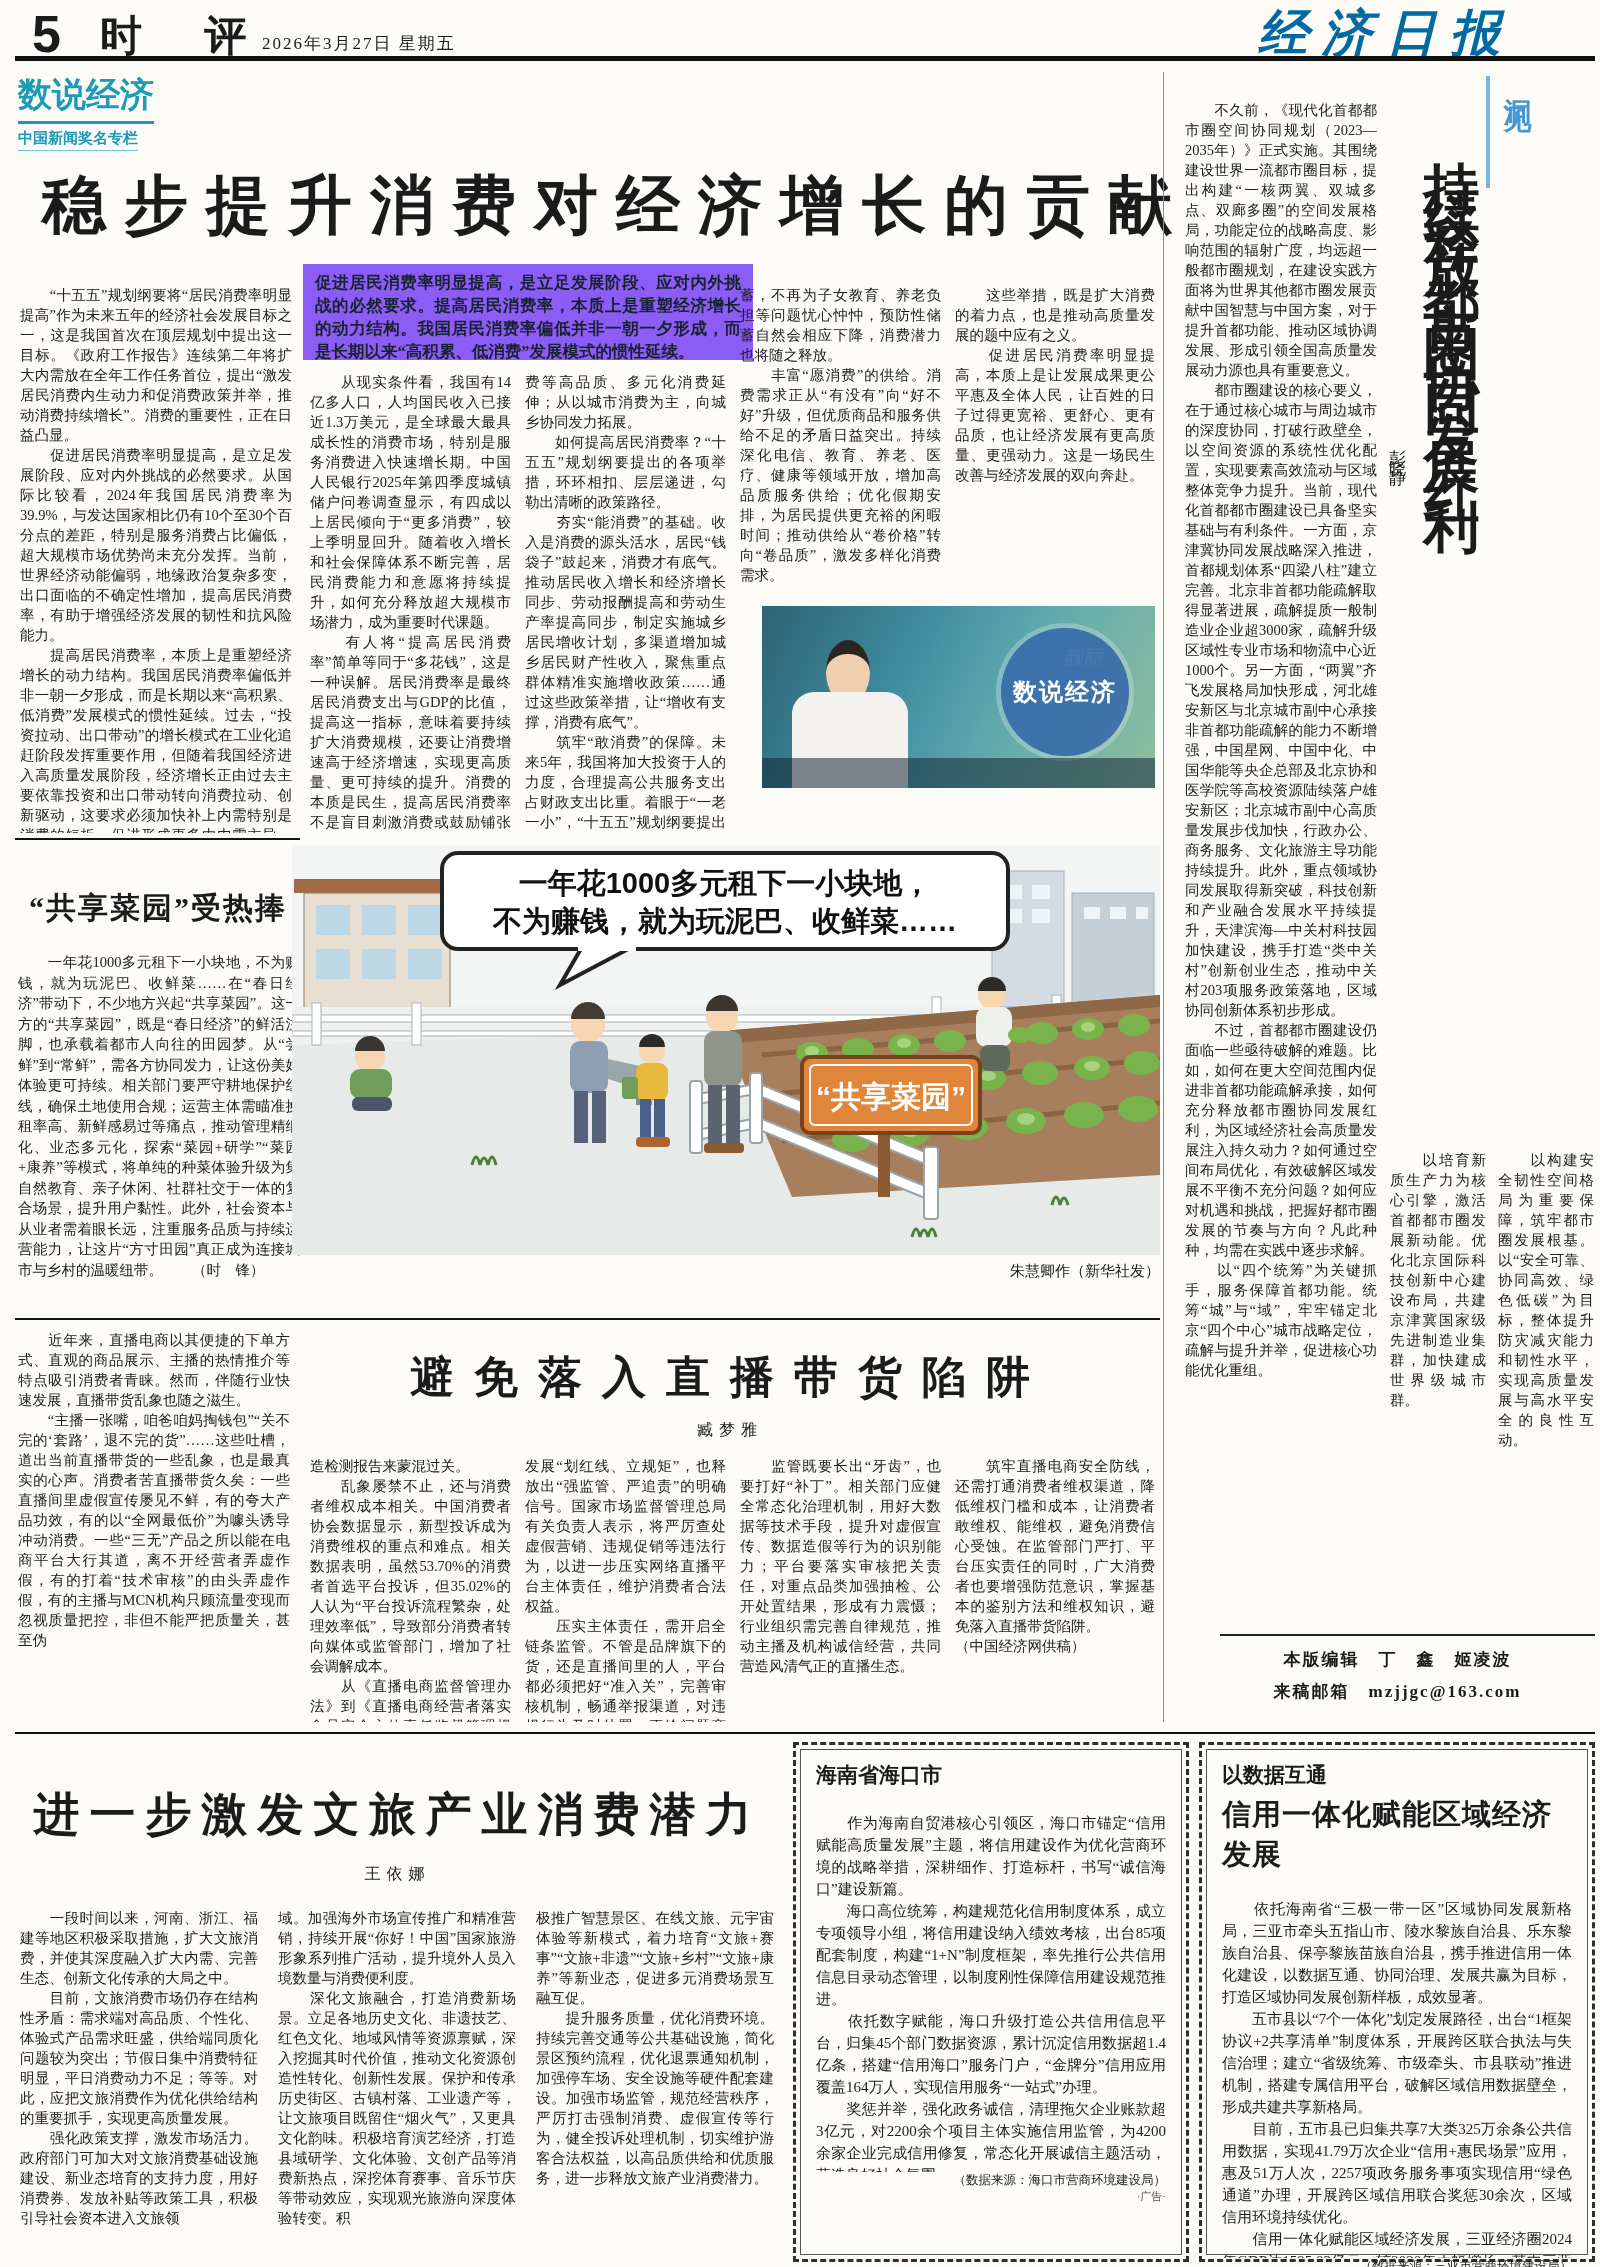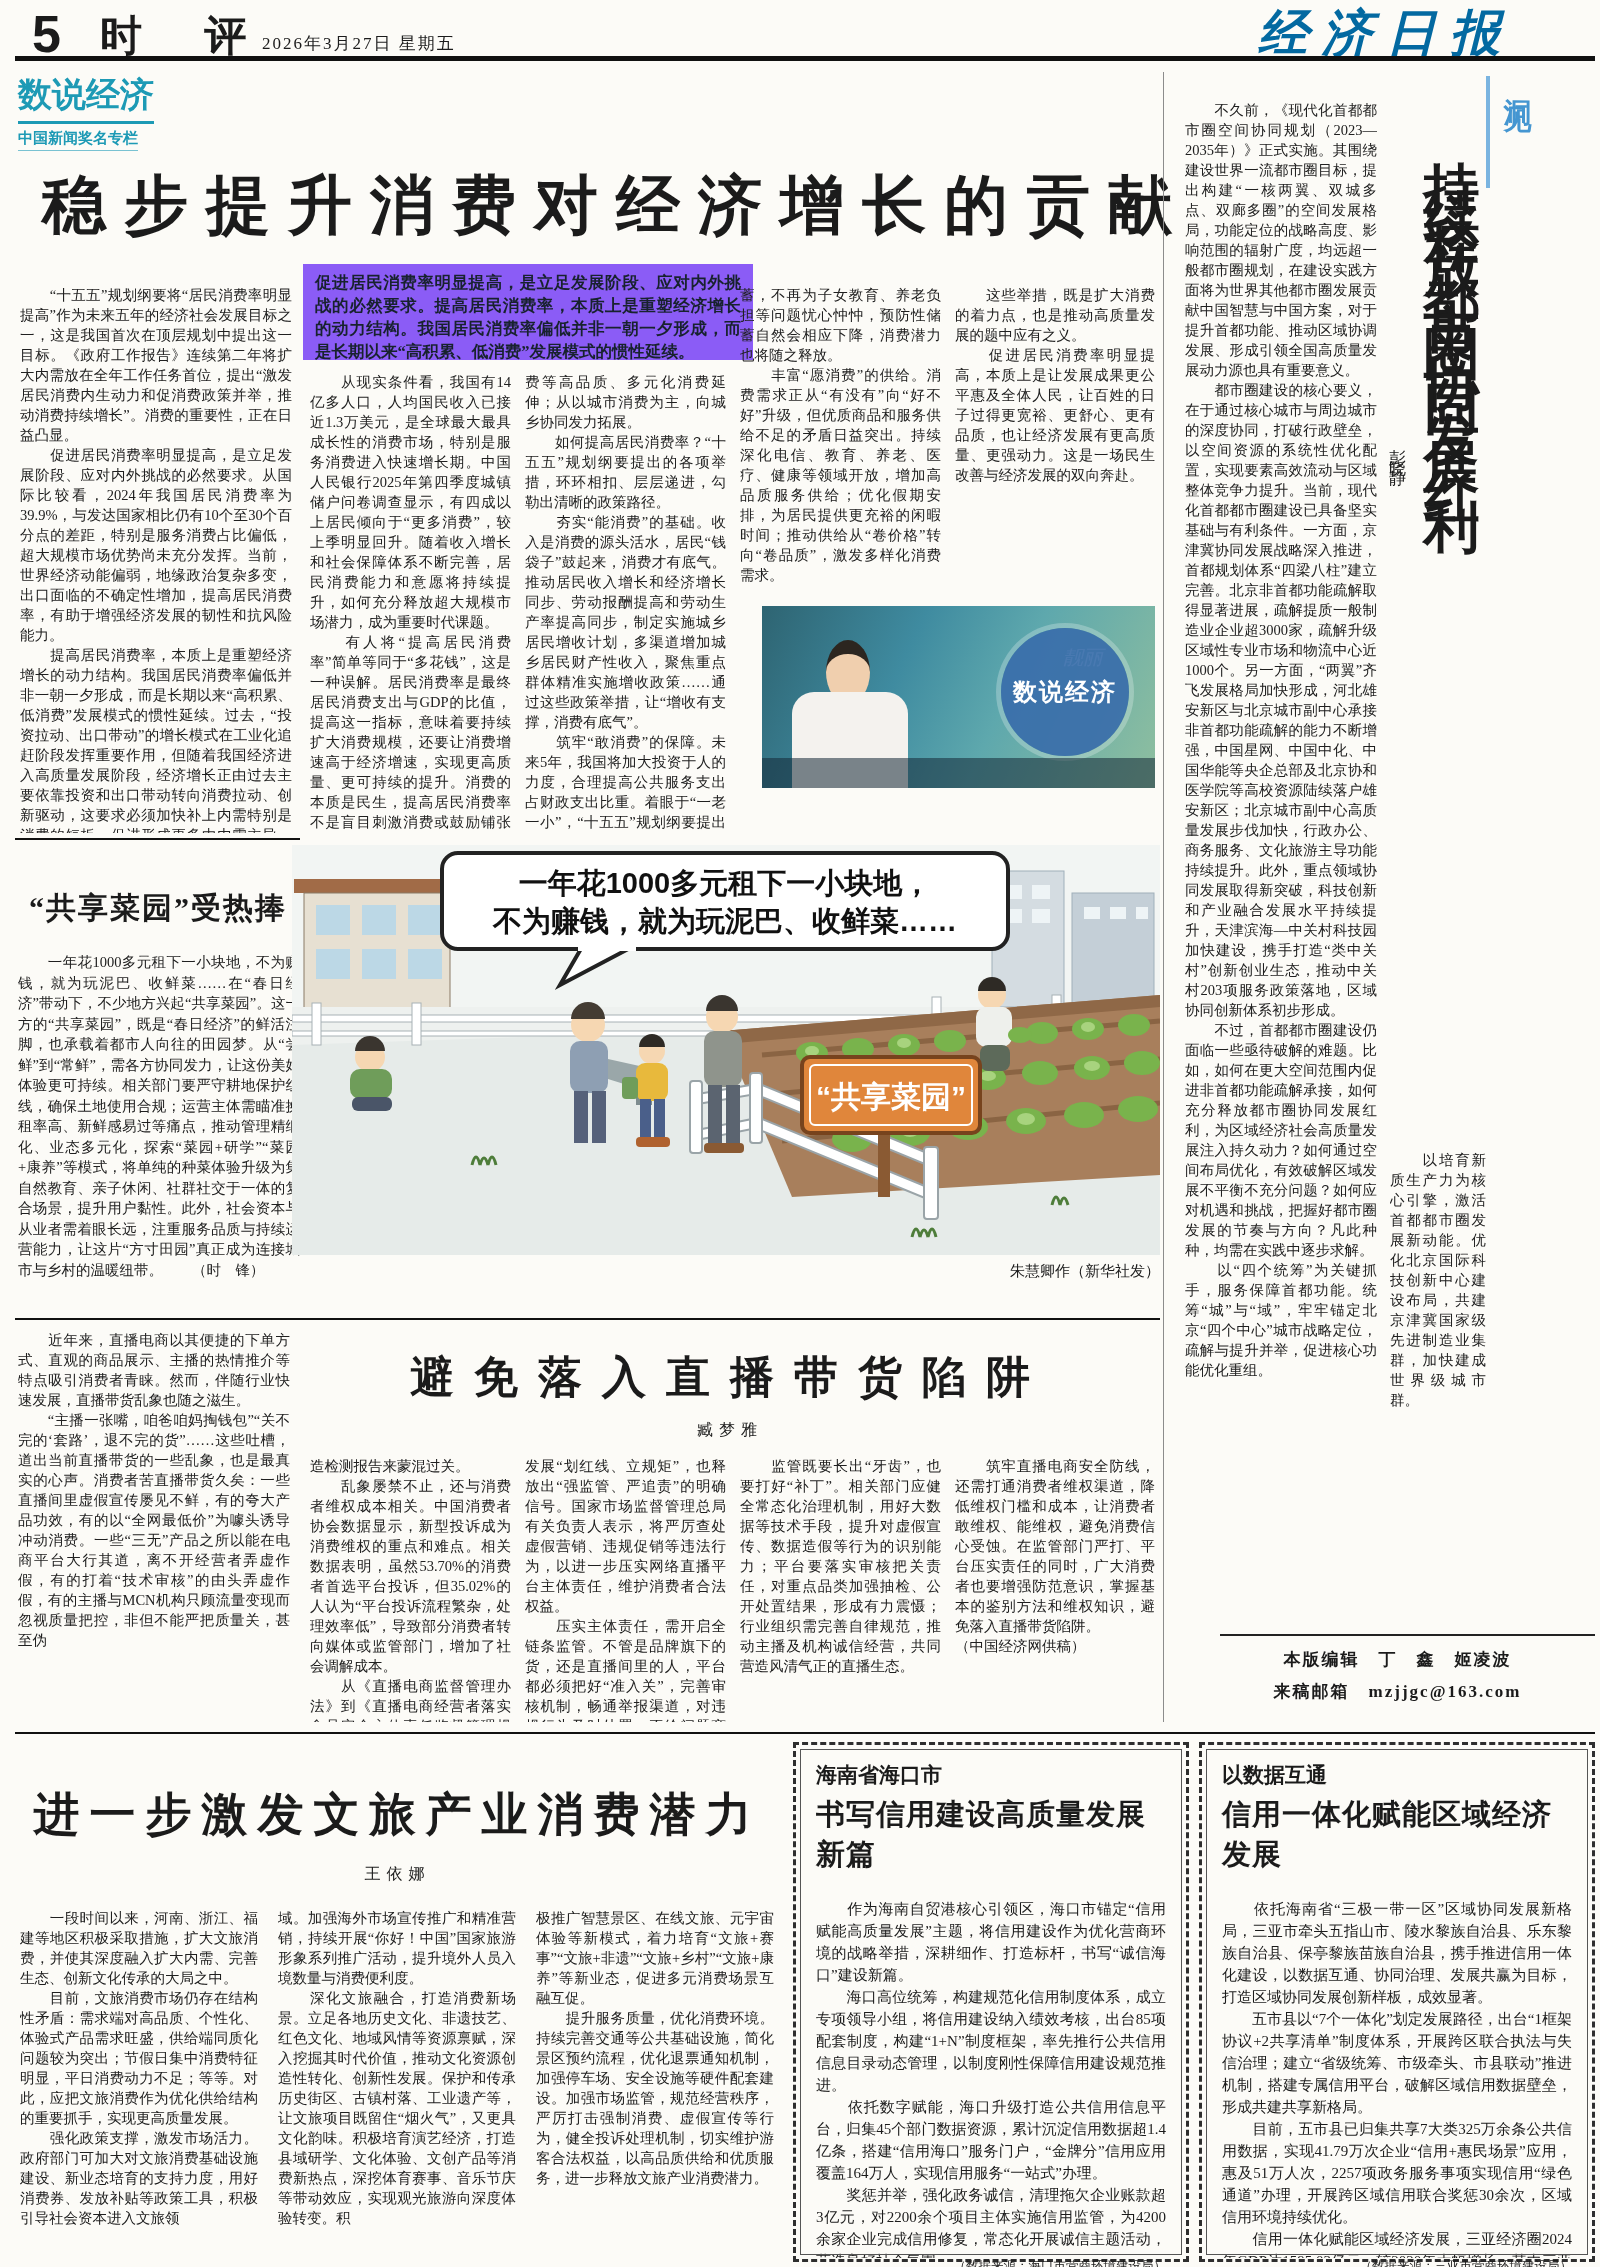--- a/index.html
+++ b/index.html
@@ -283,40 +283,40 @@
 　　不过，首都都市圈建设仍面临一些亟待破解的难题。比如，如何在更大空间范围内促进非首都功能疏解承接，如何充分释放都市圈协同发展红利，为区域经济社会高质量发展注入持久动力？如何通过空间布局优化，有效破解区域发展不平衡不充分问题？如何应对机遇和挑战，把握好都市圈发展的节奏与方向？凡此种种，均需在实践中逐步求解。
 　　以“四个统筹”为关键抓手，服务保障首都功能。统筹“城”与“域”，牢牢锚定北京“四个中心”城市战略定位，疏解与提升并举，促进核心功能优化重组。</div>
 
   <div class="abs vert v-author" style="left:1386px;top:436px;height:120px;">彭晓静</div>
 
   <div class="abs vert v-head sans" style="left:1416px;top:116px;height:1020px;overflow:hidden;">持续释放都市圈协同发展红利</div>
 
   <div class="abs vert dongjian sans" style="left:1486px;top:76px;height:112px;">洞见</div>
 
   <div class="abs coltext" style="left:1390px;top:1150px;width:96px;height:460px;">　　以培育新质生产力为核心引擎，激活首都都市圈发展新动能。优化北京国际科技创新中心建设布局，共建京津冀国家级先进制造业集群，加快建成世界级城市群。</div>
+  <div class="abs coltext" style="left:1498px;top:1150px;width:96px;height:460px;">　　以构建安全韧性空间格局为重要保障，筑牢都市圈发展根基。以“安全可靠、协同高效、绿色低碳”为目标，整体提升防灾减灾能力和韧性水平，实现高质量发展与高水平安全的良性互动。</div>
 
   <div class="abs" style="left:1220px;top:1634px;width:375px;border-top:2px solid #222;"></div>
   <div class="abs editor-line" style="left:1200px;top:1648px;width:395px;">本版编辑　丁　鑫　姬凌波</div>
   <div class="abs editor-line" style="left:1200px;top:1680px;width:395px;">来稿邮箱　mzjjgc@163.com</div>
 
   <div class="abs rule" style="left:15px;top:1732px;width:1580px;height:2px;"></div>
 
   <div class="abs big-serif-head" style="left:15px;top:1784px;width:765px;font-size:46px;letter-spacing:10px;">进一步激发文旅产业消费潜力</div>
   <div class="abs author" style="left:15px;top:1864px;width:765px;">王依娜</div>
   <div class="abs coltext" style="left:20px;top:1908px;width:238px;height:352px;">　　一段时间以来，河南、浙江、福建等地区积极采取措施，扩大文旅消费，并使其深度融入扩大内需、完善生态、创新文化传承的大局之中。
 　　目前，文旅消费市场仍存在结构性矛盾：需求端对高品质、个性化、体验式产品需求旺盛，供给端同质化问题较为突出；节假日集中消费特征明显，平日消费动力不足；等等。对此，应把文旅消费作为优化供给结构的重要抓手，实现更高质量发展。
 　　强化政策支撑，激发市场活力。政府部门可加大对文旅消费基础设施建设、新业态培育的支持力度，用好消费券、发放补贴等政策工具，积极引导社会资本进入文旅领</div>
   <div class="abs coltext" style="left:278px;top:1908px;width:238px;height:352px;">域。加强海外市场宣传推广和精准营销，持续开展“你好！中国”国家旅游形象系列推广活动，提升境外人员入境数量与消费便利度。
 　　深化文旅融合，打造消费新场景。立足各地历史文化、非遗技艺、红色文化、地域风情等资源禀赋，深入挖掘其时代价值，推动文化资源创造性转化、创新性发展。保护和传承历史街区、古镇村落、工业遗产等，让文旅项目既留住“烟火气”，又更具文化韵味。积极培育演艺经济，打造县域研学、文化体验、文创产品等消费新热点，深挖体育赛事、音乐节庆等带动效应，实现观光旅游向深度体验转变。积</div>
   <div class="abs coltext" style="left:536px;top:1908px;width:238px;height:352px;">极推广智慧景区、在线文旅、元宇宙体验等新模式，着力培育“文旅+赛事”“文旅+非遗”“文旅+乡村”“文旅+康养”等新业态，促进多元消费场景互融互促。
 　　提升服务质量，优化消费环境。持续完善交通等公共基础设施，简化景区预约流程，优化退票通知机制，加强停车场、安全设施等硬件配套建设。加强市场监管，规范经营秩序，严厉打击强制消费、虚假宣传等行为，健全投诉处理机制，切实维护游客合法权益，以高品质供给和优质服务，进一步释放文旅产业消费潜力。</div>
 
   <div class="abs credit-box" style="left:793px;top:1742px;width:396px;height:520px;">
     <div class="box-kicker sans">海南省海口市</div>
-    <div class="box-head sans">书写信用建设高质量发展新篇</div>
     <div class="box-body" style="height:360px;">　　作为海南自贸港核心引领区，海口市锚定“信用赋能高质量发展”主题，将信用建设作为优化营商环境的战略举措，深耕细作、打造标杆，书写“诚信海口”建设新篇。
 　　海口高位统筹，构建规范化信用制度体系，成立专项领导小组，将信用建设纳入绩效考核，出台85项配套制度，构建“1+N”制度框架，率先推行公共信用信息目录动态管理，以制度刚性保障信用建设规范推进。
 　　依托数字赋能，海口升级打造公共信用信息平台，归集45个部门数据资源，累计沉淀信用数据超1.4亿条，搭建“信用海口”服务门户，“金牌分”信用应用覆盖164万人，实现信用服务“一站式”办理。
 　　奖惩并举，强化政务诚信，清理拖欠企业账款超3亿元，对2200余个项目主体实施信用监管，为4200余家企业完成信用修复，常态化开展诚信主题活动，营造良好社会氛围。
 　　海口将持续深化信用建设改革，推进智慧信用平台升级，释放信用红利支撑高质量发展，为自贸港建设贡献诚信力量。</div>
     <div class="box-source">（数据来源：海口市营商环境建设局）</div>
     <div class="box-ad">·广告·</div>
   </div>
 
   <div class="abs credit-box" style="left:1199px;top:1742px;width:396px;height:520px;">

